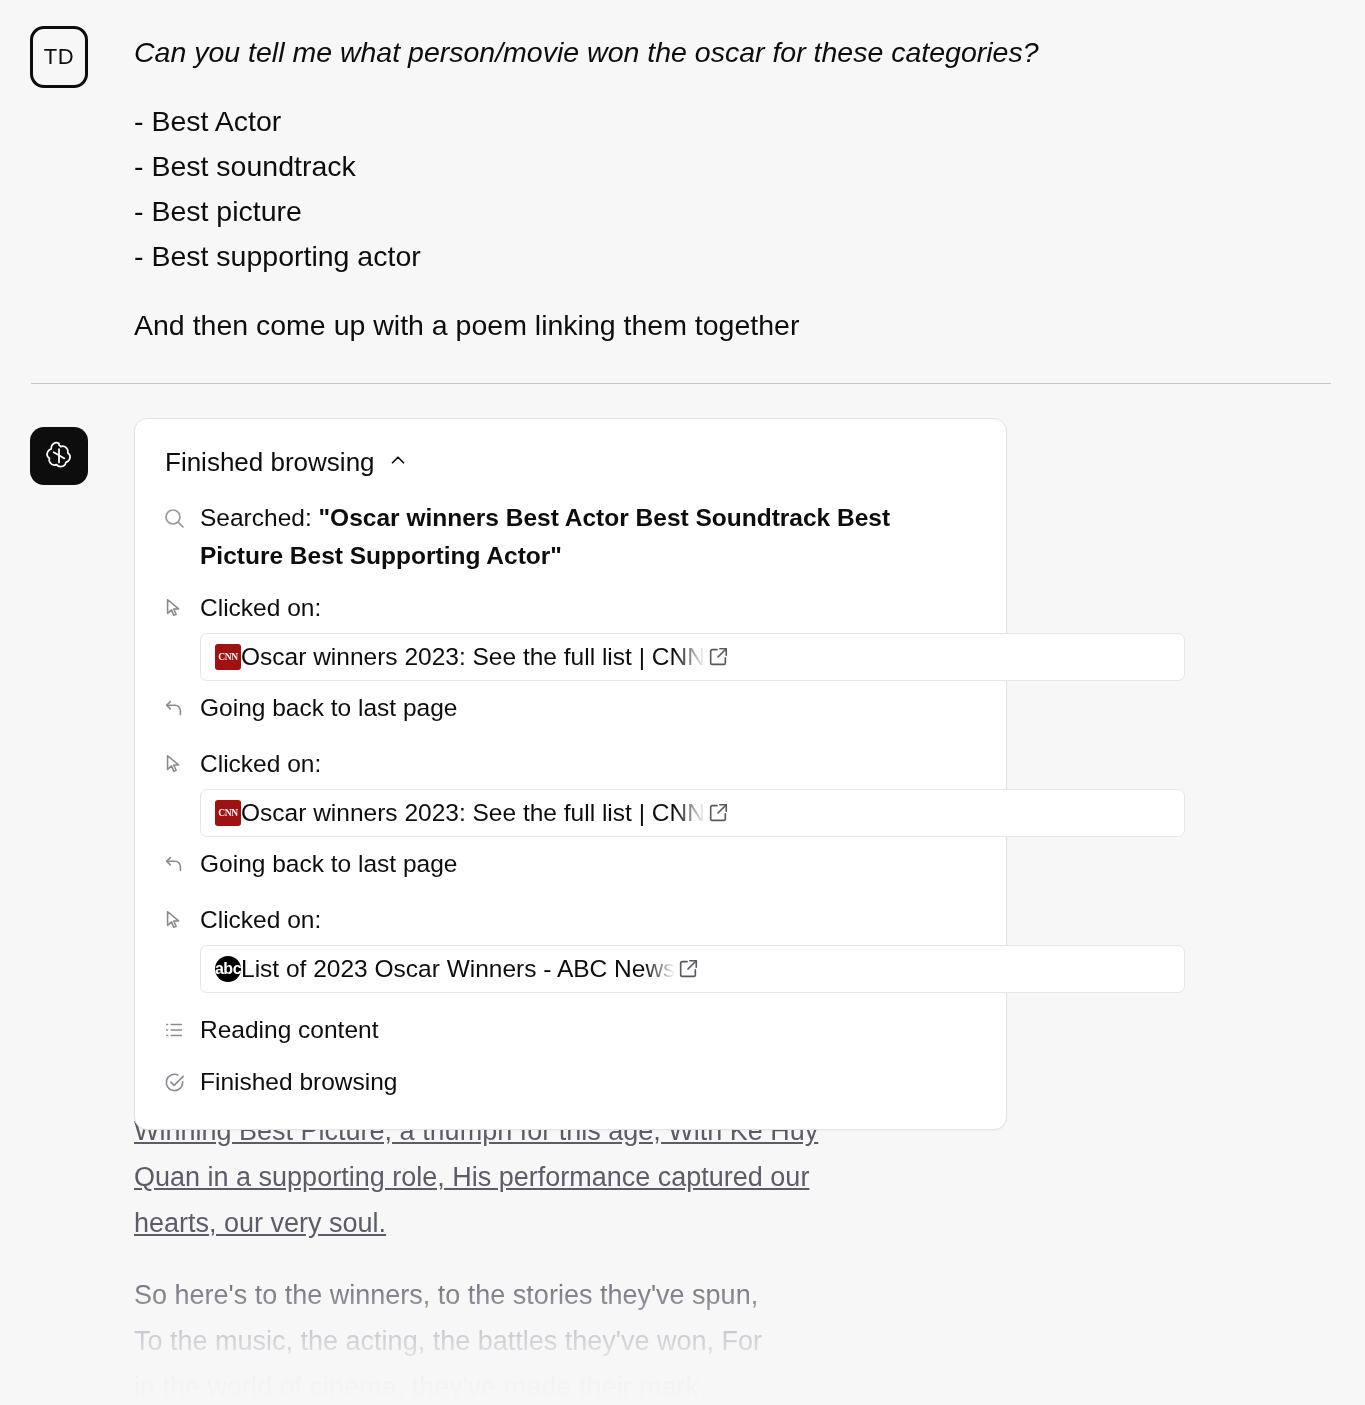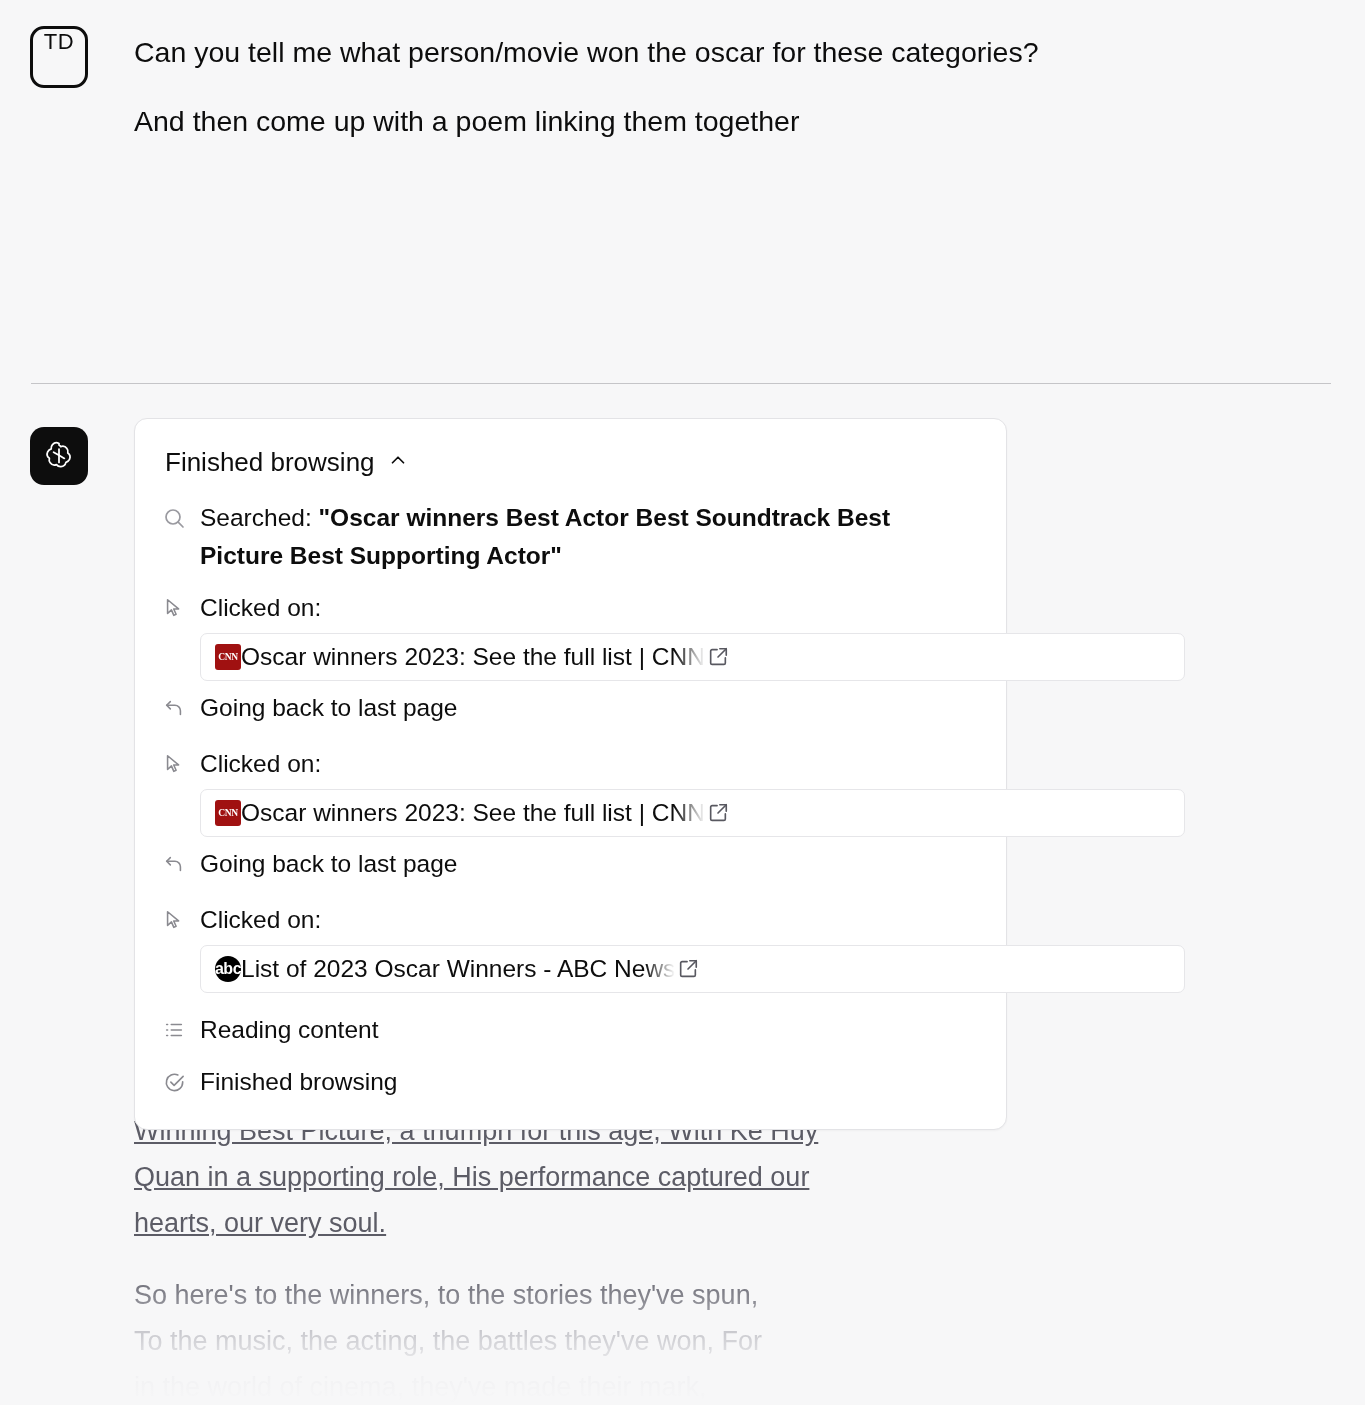--- a/index.html
+++ b/index.html
@@ -26,40 +26,41 @@
     padding: 26px 30px 0 30px;
     display: flex;
     align-items: flex-start;
   }
   .avatar-user {
     width: 58px;
     height: 62px;
     border: 3px solid #0d0d0d;
     border-radius: 14px;
     display: flex;
+    align-items: center;
     justify-content: center;
     font-size: 22px;
     font-weight: 400;
     color: #0d0d0d;
     letter-spacing: 0.5px;
     flex: 0 0 auto;
     background: #f7f7f8;
   }
   .user-body {
     margin-left: 46px;
     flex: 1 1 auto;
     padding-top: 4px;
   }
   .user-line {
     font-size: 28.5px;
     line-height: 45px;
     color: #0d0d0d;
     white-space: pre;
   }
-  .user-head { margin-bottom: 24px; }
+  .user-head { margin-bottom: 24px; font-style: italic; }
   .user-list { margin-bottom: 24px; }
 
   
   .divider {
     position: absolute;
     left: 31px;
     top: 383px;
     width: 1300px;
     height: 1px;
     background: #c5c5c8;
@@ -248,20 +249,26 @@
 <body>
 
 <div class="page">
 
   <div class="user-msg">
     <div class="avatar-user">
       <span>TD</span>
     </div>
     <div class="user-body">
       <div class="user-line user-head">Can you tell me what person/movie won the oscar for these categories?</div>
+      <div class="user-list">
+        <div class="user-line">- Best Actor</div>
+        <div class="user-line">- Best soundtrack</div>
+        <div class="user-line">- Best picture</div>
+        <div class="user-line">- Best supporting actor</div>
+      </div>
       <div class="user-line">And then come up with a poem linking them together</div>
     </div>
   </div>
 
   <div class="divider"></div>
 
   <div class="assistant">
 
     <div class="avatar-gpt">
       <svg width="34" height="34" viewBox="0 0 24 24" fill="none" stroke="#ffffff" stroke-width="1.25" stroke-linecap="round" stroke-linejoin="round" aria-hidden="true">

